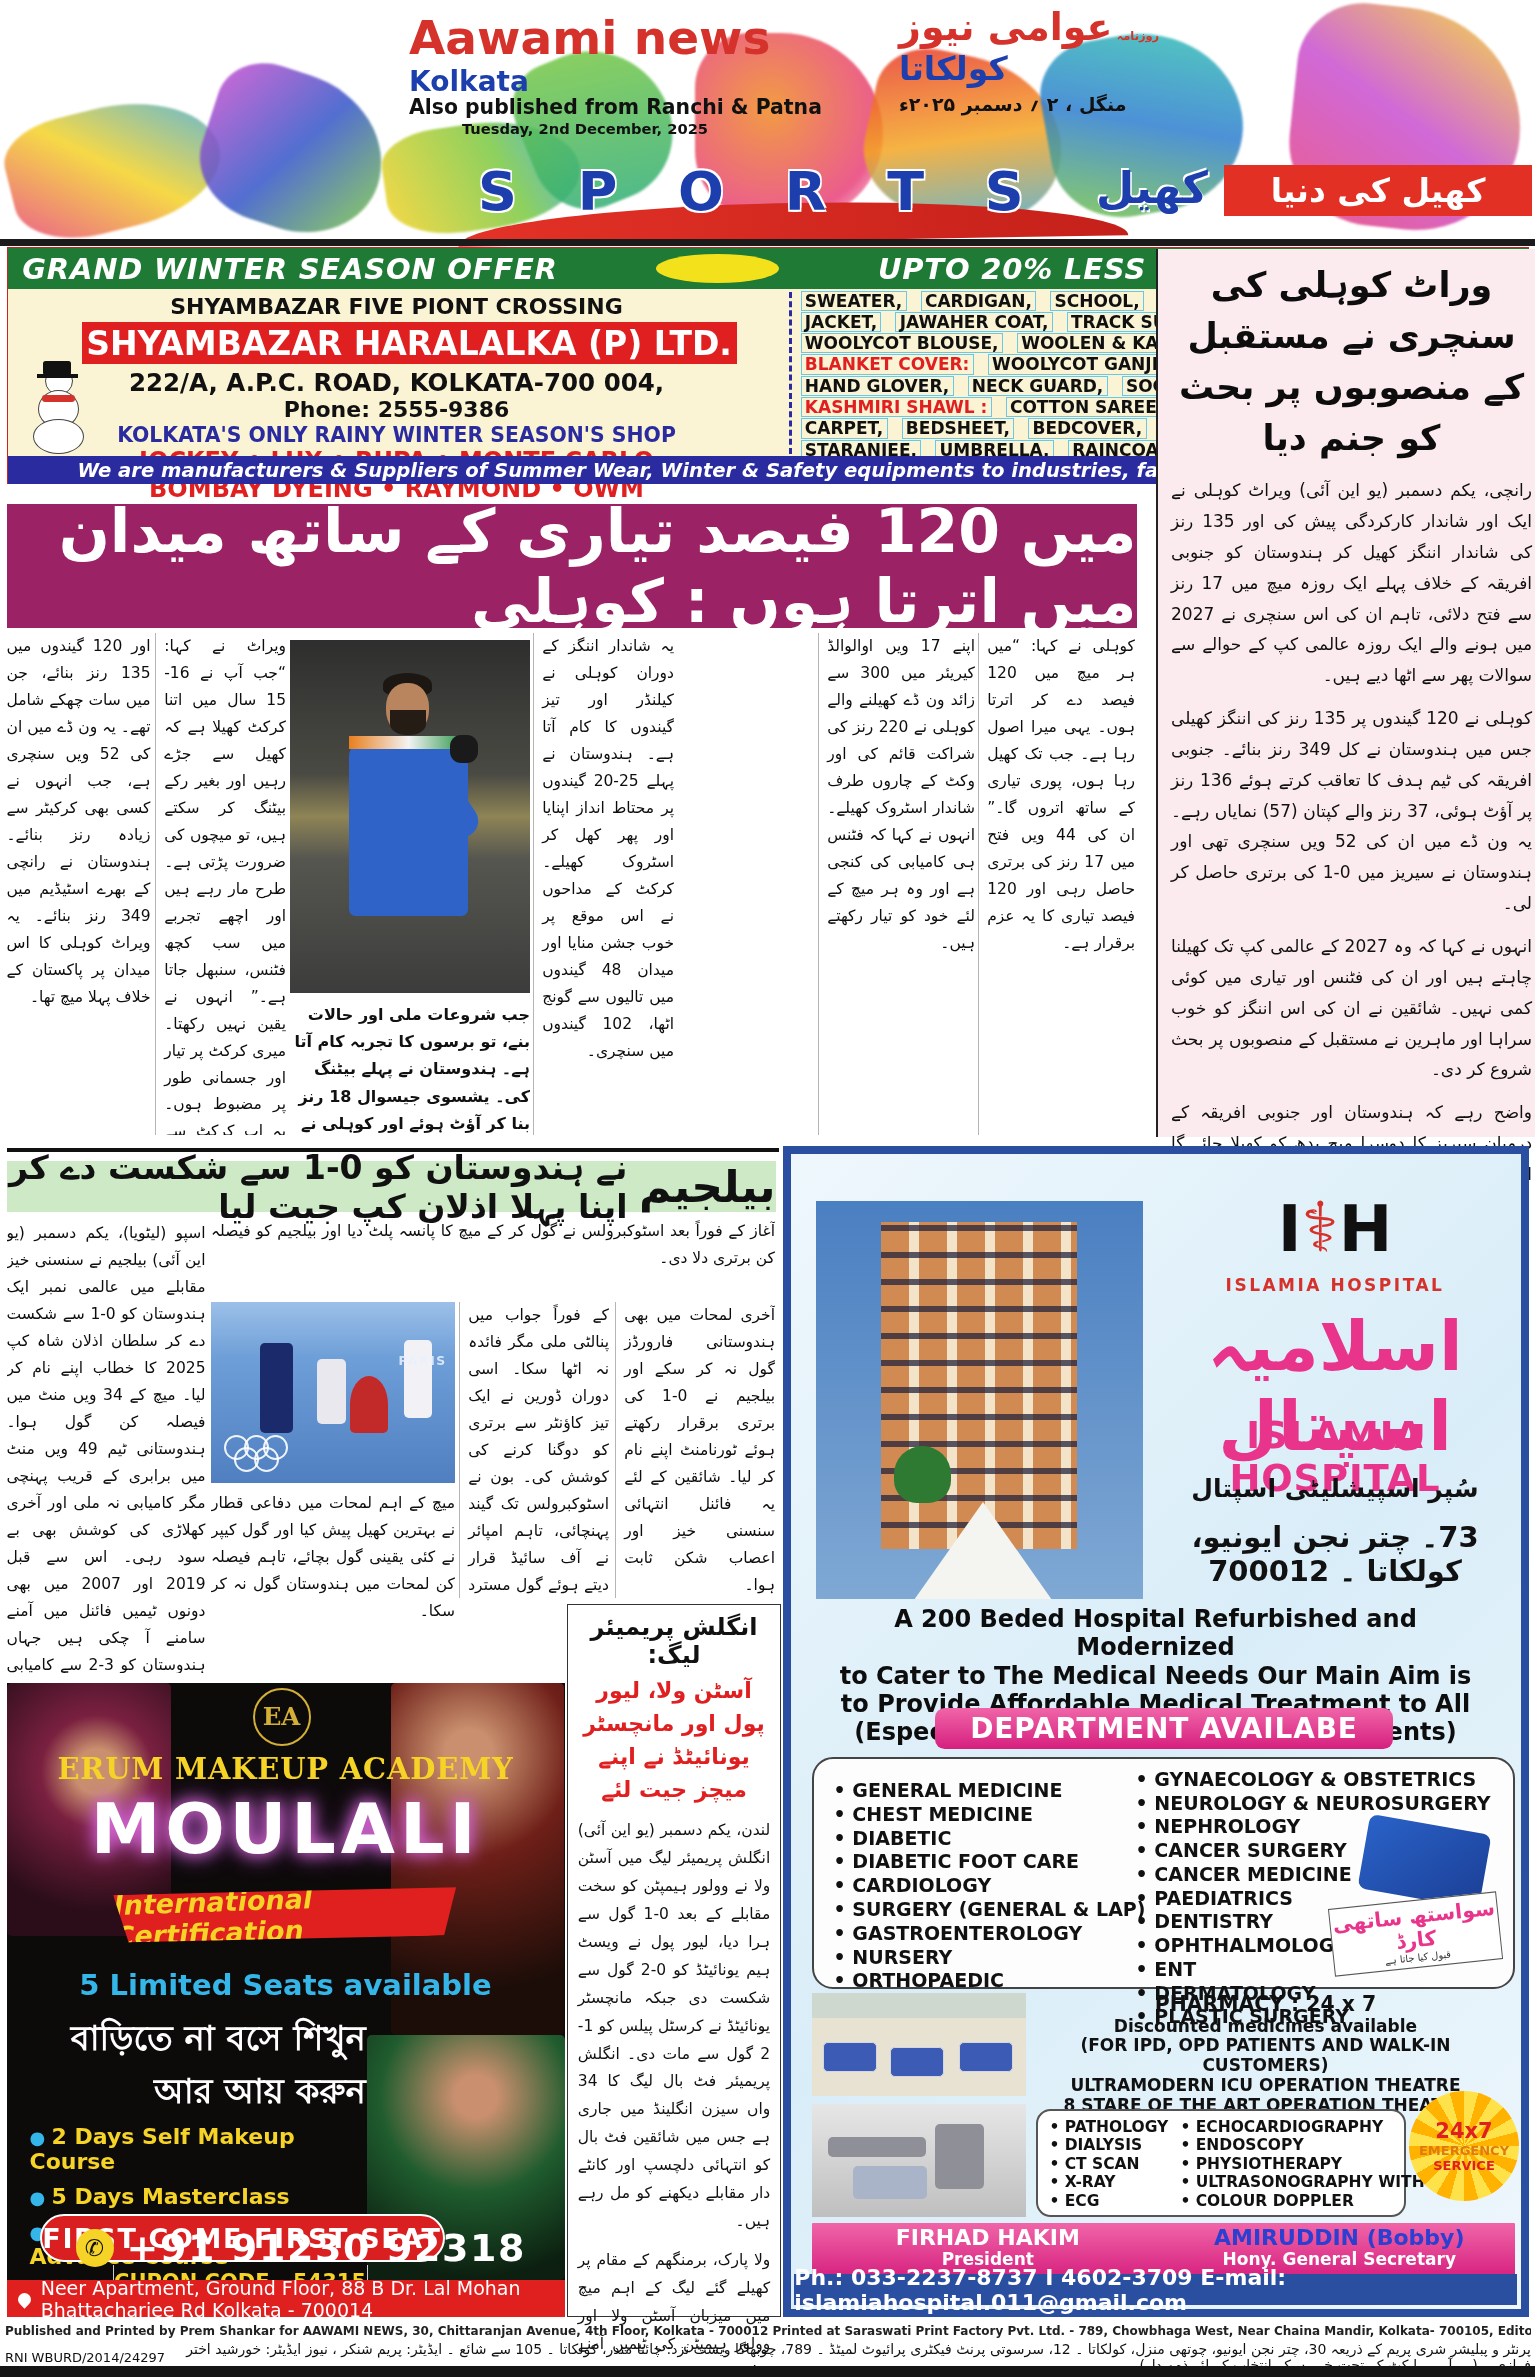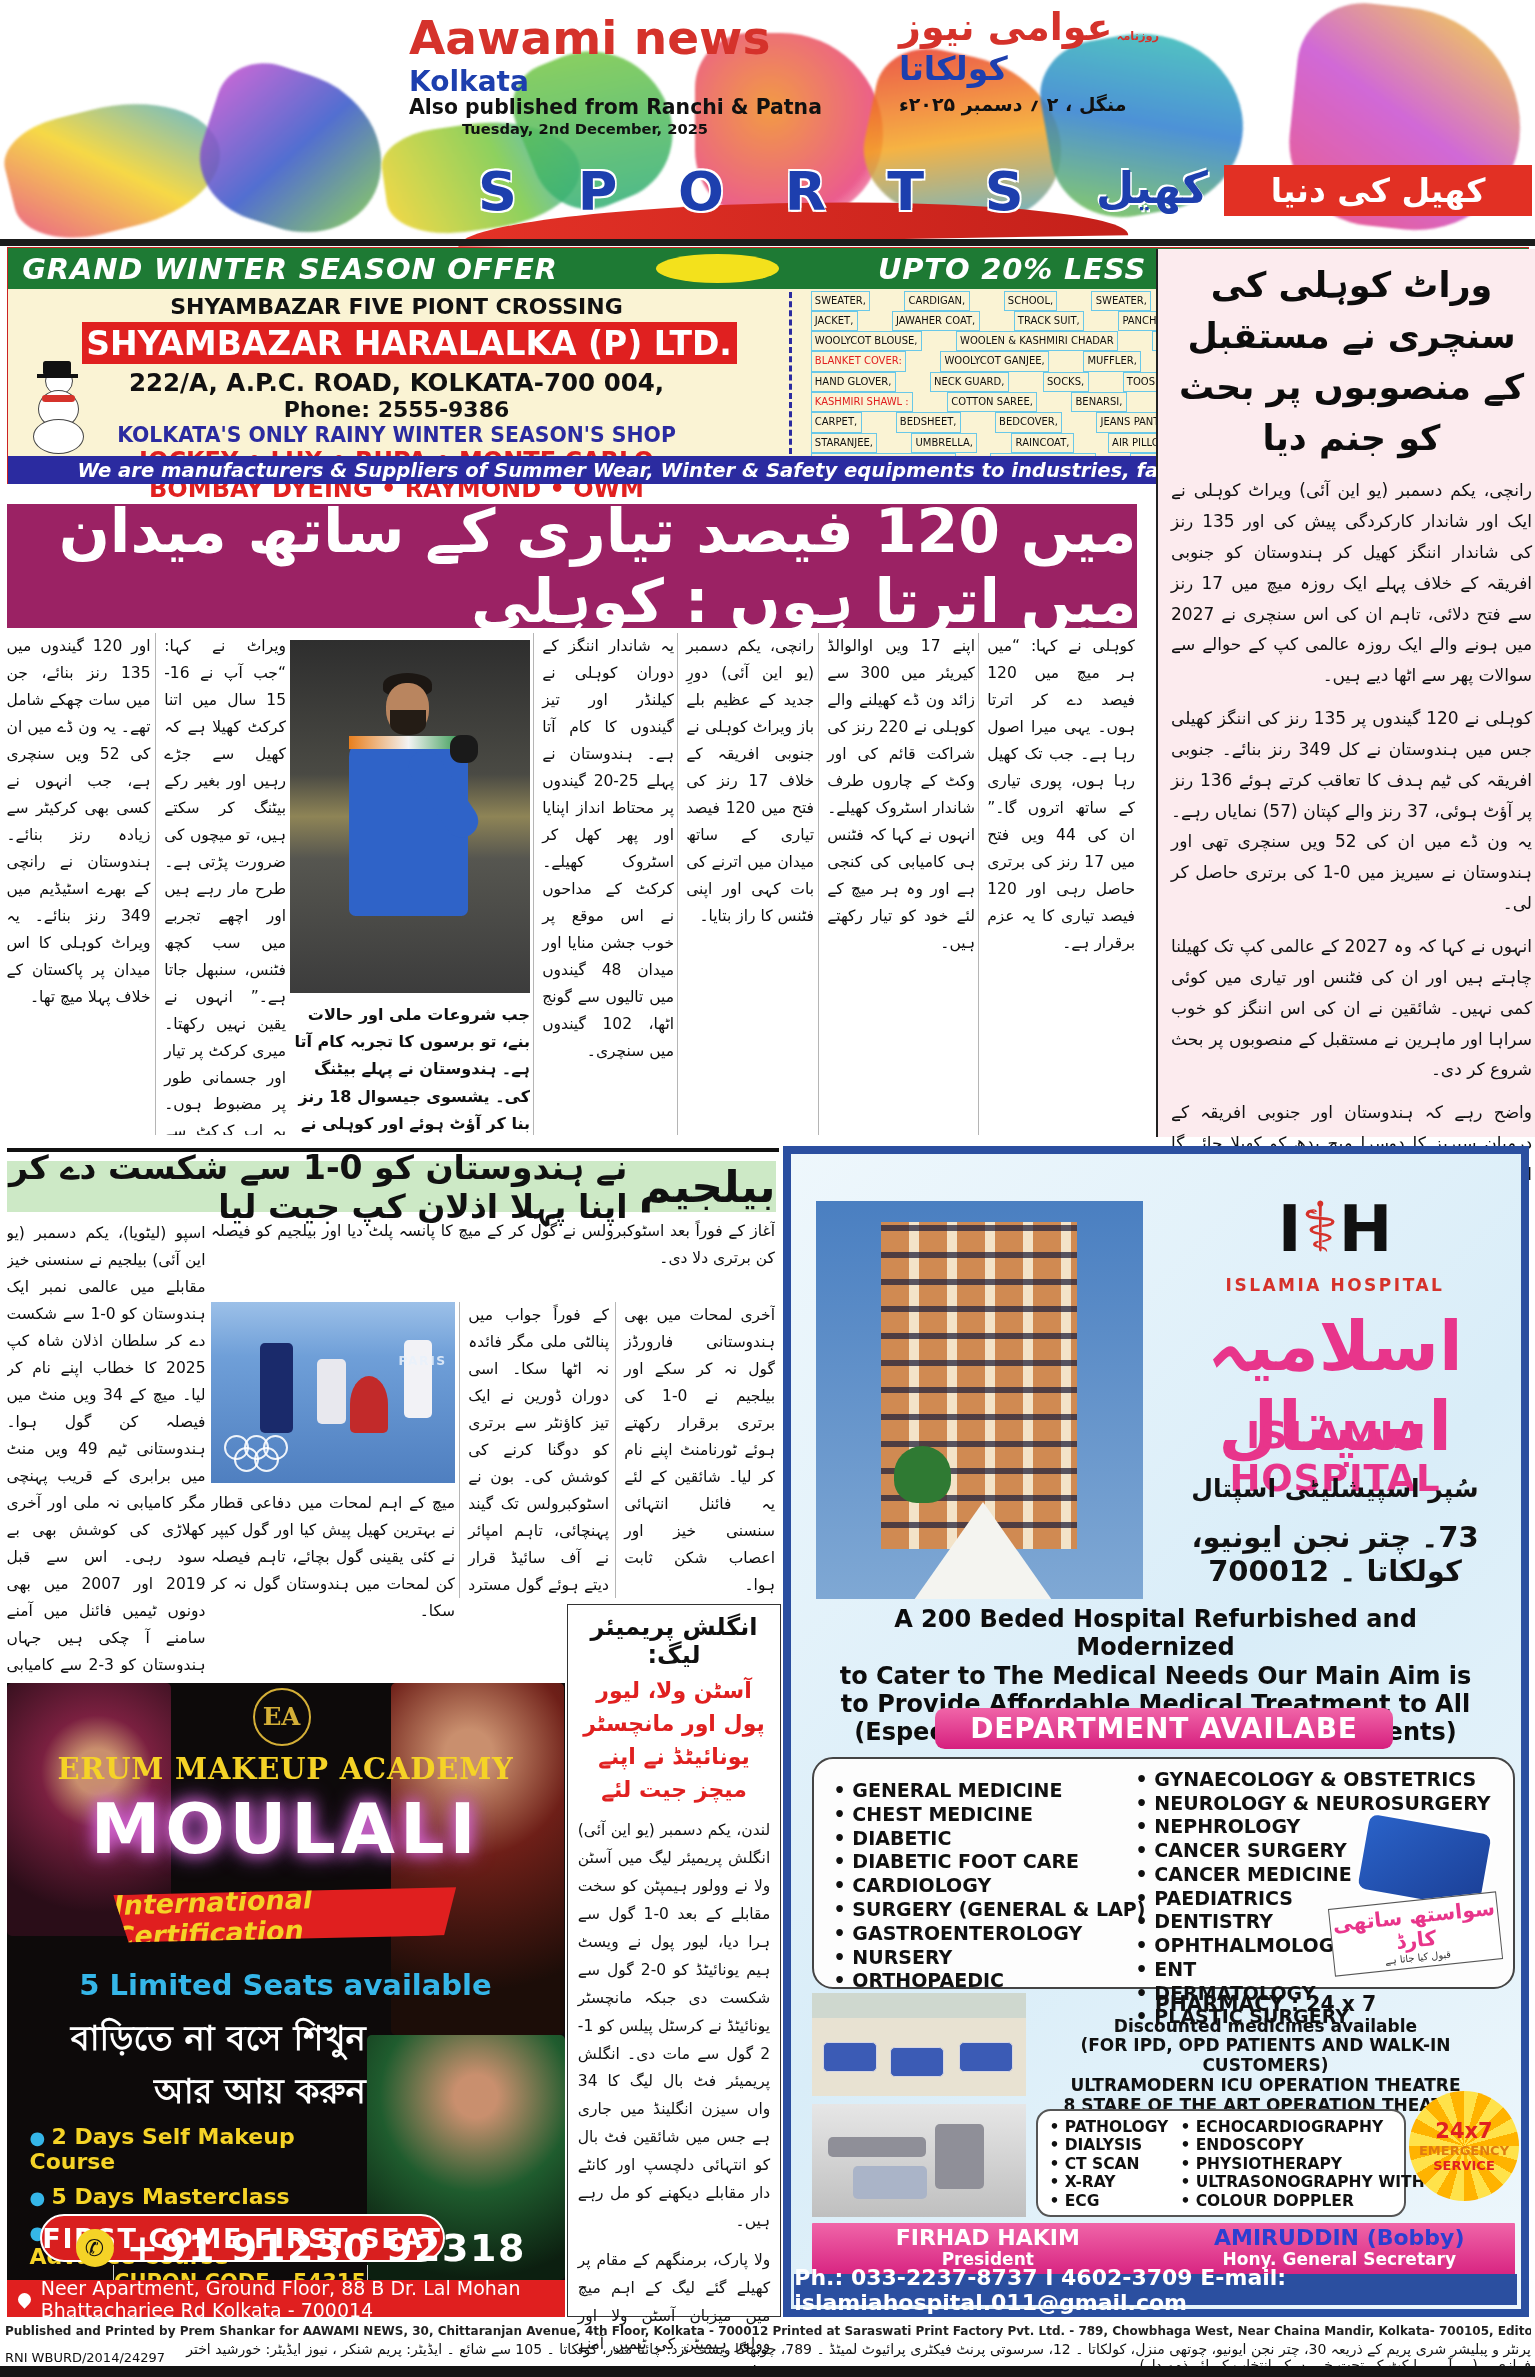--- a/index.html
+++ b/index.html
@@ -31,21 +31,21 @@
   #winter-banner{position:absolute;left:0;top:0;width:100%;height:41px;background:#1e7a34;color:#fff;
                  display:flex;align-items:center;justify-content:space-between;padding:0 14.7px;box-sizing:border-box;}
   .winter-banner-text{font-size:29px;font-weight:800;font-style:italic;letter-spacing:0.8px;}
   #banner-oval{width:123px;height:29px;background:#f3e11c;border-radius:50%;}
   #winter-left{position:absolute;left:0;top:41px;width:778px;height:167px;}
   #winter-right{position:absolute;left:786px;top:41px;width:733px;height:167px;padding-top:1.6px;}
   #winter-divider{position:absolute;left:781px;top:44px;height:162px;border-left:3.3px dashed #2b2ba0;}
   #winter-strip{position:absolute;left:0;top:208px;width:100%;height:28px;background:#2b2ba0;color:#fff;
                 display:flex;align-items:center;justify-content:center;font-size:19.6px;font-weight:bold;font-style:italic;}
   .prod-line{white-space:nowrap;line-height:18.3px;}
-  .seg{display:inline-block;border:0.8px solid #69c8e8;padding:0 3.3px;margin:0 17px;font-weight:400;font-size:10px;color:#101010;}
+  .seg{display:inline-block;border:0.8px solid #69c8e8;padding:0 3.3px;margin:0 7px;font-weight:700;font-size:17px;color:#101010;}
   .seg.red{color:#e02020;}
   #snowman{position:absolute;left:21px;top:78px;width:57px;height:85px;}
   .snow-ball{position:absolute;background:#fff;border:1.6px solid #444;border-radius:50%;}
   #snow-hat{position:absolute;left:14.7px;top:-6.5px;width:28px;height:14.7px;background:#111;border-radius:2.5px;}
   #snow-hat-brim{position:absolute;left:8.2px;top:6.5px;width:41px;height:4.9px;background:#111;}
   #snow-scarf{position:absolute;left:13px;top:28px;width:33px;height:6.5px;background:#d5322b;border-radius:3.3px;}
 
   
   #main-headline{left:6.5px;top:504px;width:1130px;height:124px;background:#9b2264;color:#fff;
                  display:flex;align-items:center;justify-content:center;font-size:60px;font-weight:bold;}
@@ -282,21 +282,20 @@
       <div class="k-head"></div>
       <div class="k-beard"></div>
     <div class="k-body"></div>
       <div class="k-stripe"></div>
       <div class="k-arm"></div>
       <div class="k-glove"></div>
   </div>
   <div class="abs rtl hidden-overflow" id="photo-caption">جب شروعات ملی اور حالات بنے، تو برسوں کا تجربہ کام آتا ہے۔ ہندوستان نے پہلے بیٹنگ کی۔ یشسوی جیسوال 18 رنز بنا کر آؤٹ ہوئے اور کوہلی نے اننگز سنبھالی۔</div>
 
   <div class="abs rtl ucol just hidden-overflow col-rule" style="left:533px;top:633px;width:141px;height:502px;">یہ شاندار اننگز کے دوران کوہلی نے کیلنڈر اور تیز گیندوں کا کام آتا ہے۔ ہندوستان نے پہلے 25-20 گیندوں پر محتاط انداز اپنایا اور پھر کھل کر اسٹروک کھیلے۔ کرکٹ کے مداحوں نے اس موقع پر خوب جشن منایا اور میدان 48 گیندوں میں تالیوں سے گونج اٹھا، 102 گیندوں میں سنچری۔</div>
-  <div class="abs rtl ucol just hidden-overflow col-rule" style="left:677px;top:633px;width:137px;height:502px;">رانچی، یکم دسمبر (یو این آئی) دورِ جدید کے عظیم بلے باز ویراٹ کوہلی نے جنوبی افریقہ کے خلاف 17 رنز کی فتح میں 120 فیصد تیاری کے ساتھ میدان میں اترنے کی بات کہی اور اپنی فٹنس کا راز بتایا۔</div>
   <div class="abs rtl ucol just hidden-overflow col-rule" style="left:818px;top:633px;width:157px;height:502px;">اپنے 17 ویں اوالوالڈ کیریئر میں 300 سے زائد ون ڈے کھیلنے والے کوہلی نے 220 رنز کی شراکت قائم کی اور وکٹ کے چاروں طرف شاندار اسٹروک کھیلے۔ انہوں نے کہا کہ فٹنس ہی کامیابی کی کنجی ہے اور وہ ہر میچ کے لئے خود کو تیار رکھتے ہیں۔</div>
   <div class="abs rtl ucol just hidden-overflow col-rule" style="left:978px;top:633px;width:157px;height:502px;">کوہلی نے کہا: “میں ہر میچ میں 120 فیصد دے کر اترتا ہوں۔ یہی میرا اصول رہا ہے۔ جب تک کھیل رہا ہوں، پوری تیاری کے ساتھ اتروں گا۔” ان کی 44 ویں فتح میں 17 رنز کی برتری حاصل رہی اور 120 فیصد تیاری کا یہ عزم برقرار ہے۔</div>
 
   <div class="abs" id="belgium-rule"></div>
   <div class="abs rtl" id="belgium-band">
     <span class="big">بیلجیم</span>
     <span class="rest">نے ہندوستان کو 0-1 سے شکست دے کر اپنا پہلا اذلان کپ جیت لیا</span>
   </div>
 
   <div class="abs rtl ucol just hidden-overflow" style="left:6.5px;top:1220px;width:199px;height:453px;">اسپو (لیٹویا)، یکم دسمبر (یو این آئی) بیلجیم نے سنسنی خیز مقابلے میں عالمی نمبر ایک ہندوستان کو 0-1 سے شکست دے کر سلطان اذلان شاہ کپ 2025 کا خطاب اپنے نام کر لیا۔ میچ کے 34 ویں منٹ میں فیصلہ کن گول ہوا۔ ہندوستانی ٹیم 49 ویں منٹ میں برابری کے قریب پہنچی مگر کامیابی نہ ملی اور آخری کھلاڑی کی کوشش بھی بے سود رہی۔ اس سے قبل 2019 اور 2007 میں بھی دونوں ٹیمیں فائنل میں آمنے سامنے آ چکی ہیں جہاں ہندوستان کو 3-2 سے کامیابی ملی تھی، مگر اس بار فیصلہ 6-1 کی تلخ شکست کے بجائے 0-1 پر ہوا۔</div>

